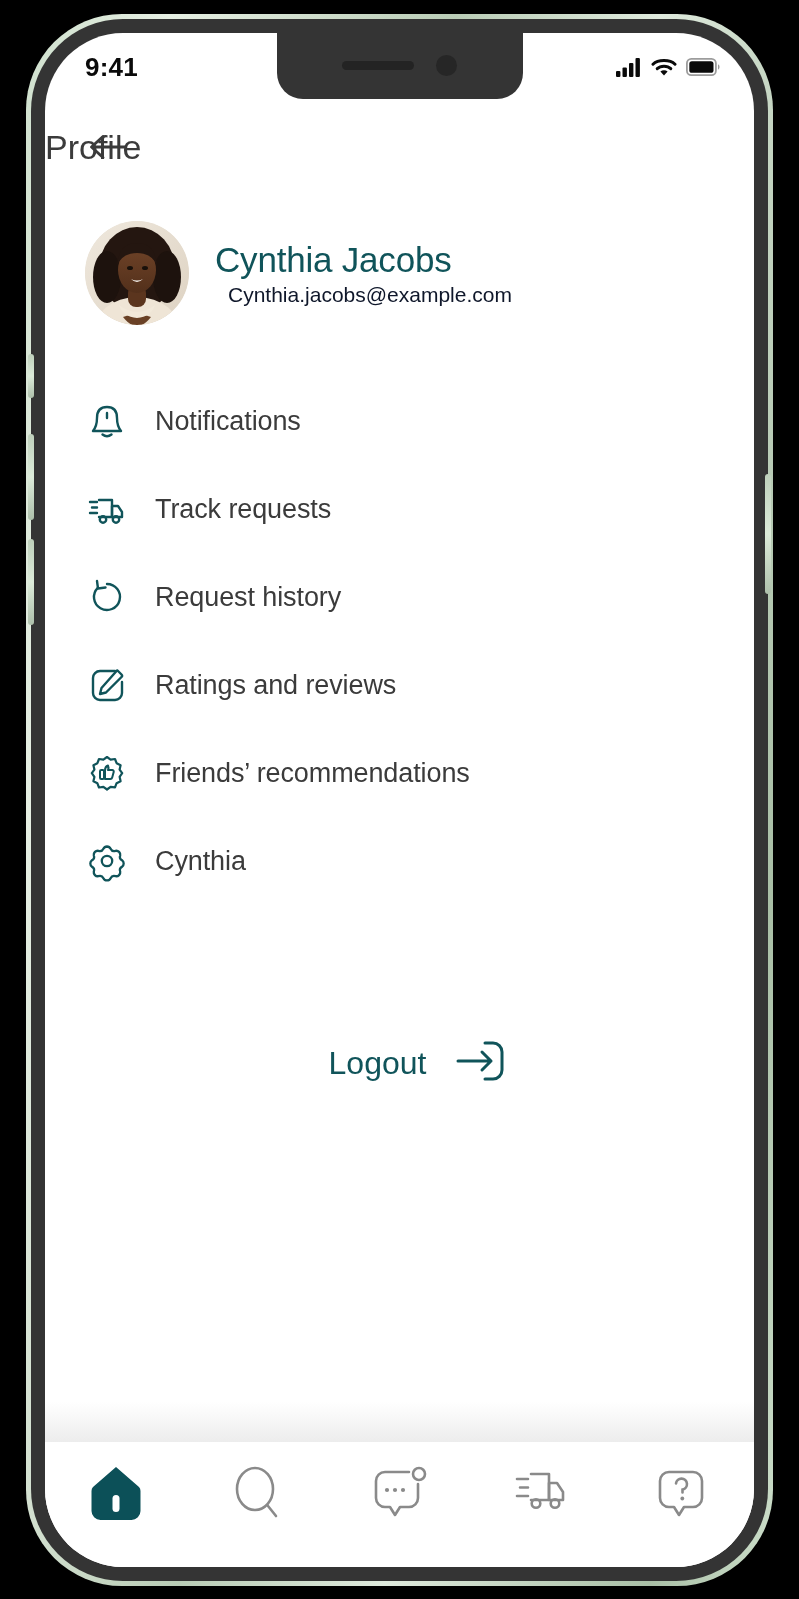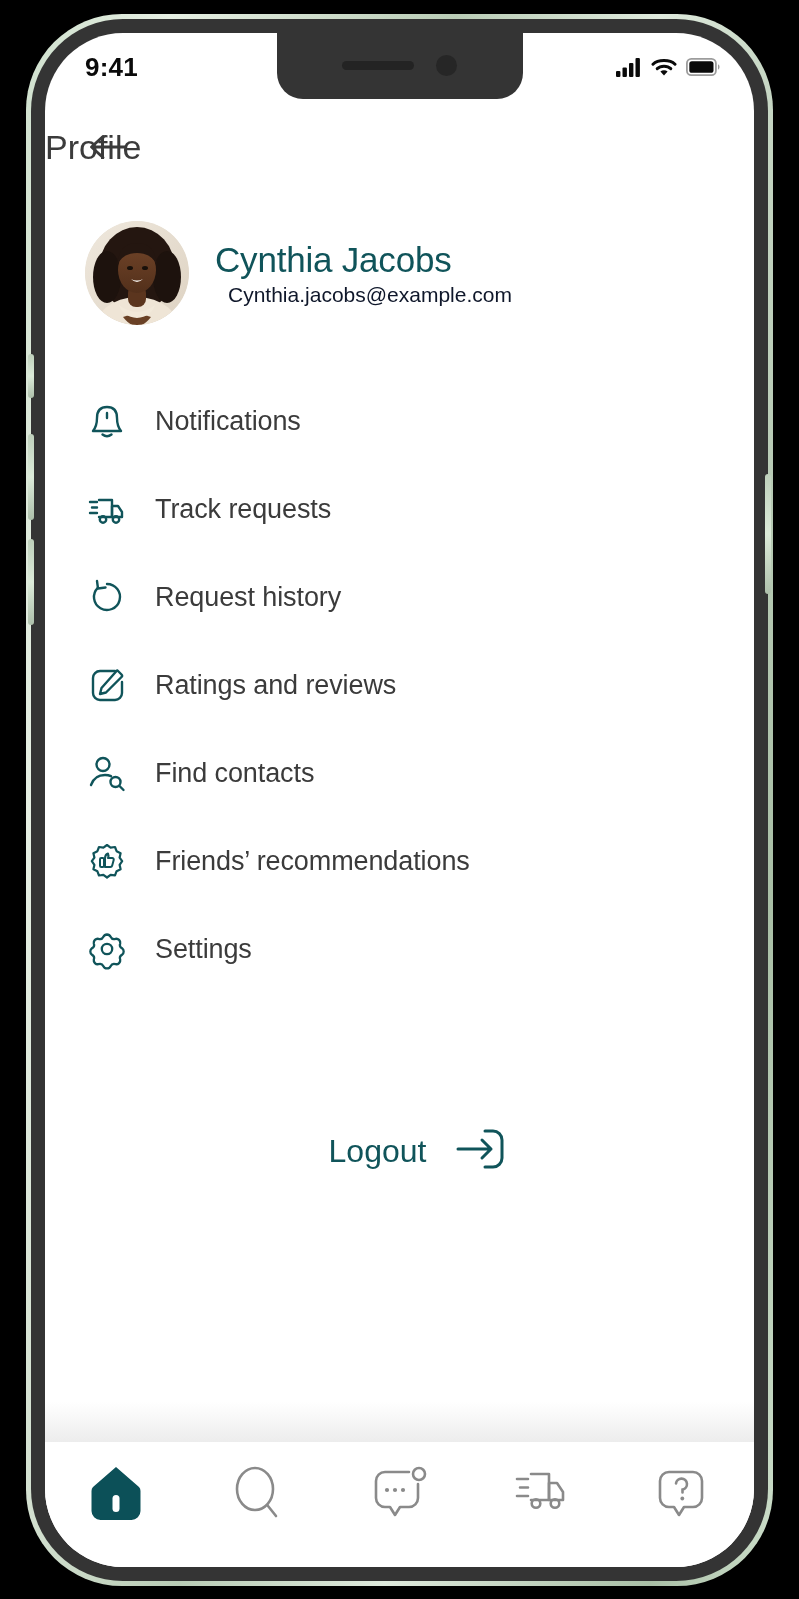--- a/index.html
+++ b/index.html
@@ -357,51 +357,40 @@
         <div class="menu-item">
           <span class="menu-icon">
             <svg width="42" height="42" viewBox="0 0 42 42">
               <path d="M29 7 H14 a7 7 0 0 0 -7 7 v15 a7 7 0 0 0 7 7 h15 a7 7 0 0 0 7 -7 V18" stroke="#10545a" stroke-width="2.4" fill="none" stroke-linecap="round"></path>
               <path d="M31.5 6.5 l4 4 a1.8 1.8 0 0 1 0 2.5 L20 28.5 l-6 1.5 l1.5 -6 L31 6.5 a1.8 1.8 0 0 1 0.5 0 z" stroke="#10545a" stroke-width="2.4" fill="none" stroke-linejoin="round"></path>
             </svg>
           </span>
           <span class="menu-label">Ratings and reviews</span>
         </div>
 
-        <div class="menu-item">
-          <span class="menu-icon">
-            <svg width="42" height="42" viewBox="0 0 42 42">
-              <circle cx="17" cy="12.5" r="6.5" stroke="#10545a" stroke-width="2.4" fill="none"></circle>
-              <path d="M5 33 q3.5 -10 14 -10 q3.5 0 6 1.2" stroke="#10545a" stroke-width="2.4" fill="none" stroke-linecap="round"></path>
-              <circle cx="29.5" cy="30" r="5" stroke="#10545a" stroke-width="2.4" fill="none"></circle>
-              <path d="M33.5 34 l4 4" stroke="#10545a" stroke-width="2.4" fill="none" stroke-linecap="round"></path>
-            </svg>
-          </span>
-          <span class="menu-label">Find contacts</span>
-        </div>
 
         <div class="menu-item">
           <span class="menu-icon">
             <svg width="42" height="42" viewBox="0 0 42 42">
               <path d="M21 5 l3.6 2.6 l4.4 -0.6 l1.6 4.2 l4 2 l-1 4.4 l2.6 3.6 l-2.6 3.6 l1 4.4 l-4 2 l-1.6 4.2 l-4.4 -0.6 L21 37.5 l-3.6 -2.6 l-4.4 0.6 l-1.6 -4.2 l-4 -2 l1 -4.4 L5.8 21.2 l2.6 -3.6 l-1 -4.4 l4 -2 l1.6 -4.2 l4.4 0.6 z" stroke="#10545a" stroke-width="2.2" fill="none" stroke-linejoin="round"></path>
               <path d="M19 18.5 q0 -4 3 -5 q1 2 0 4.5 h4.2 a1.6 1.6 0 0 1 1.5 2 l-1.5 5.5 a2 2 0 0 1 -2 1.5 H19 z" stroke="#10545a" stroke-width="2" fill="none" stroke-linejoin="round"></path>
               <rect x="14" y="18" width="4" height="9" rx="1.2" stroke="#10545a" stroke-width="2" fill="none"></rect>
             </svg>
           </span>
           <span class="menu-label">Friends’ recommendations</span>
         </div>
 
         <div class="menu-item">
           <span class="menu-icon">
             <svg width="42" height="42" viewBox="0 0 42 42">
               <path d="M21 6.5 a4 4 0 0 1 3.6 2.3 a4 4 0 0 0 5 2 a4 4 0 0 1 4.6 4.6 a4 4 0 0 0 2 5 a4 4 0 0 1 0 6.2 a4 4 0 0 0 -2 5 a4 4 0 0 1 -4.6 4.6 a4 4 0 0 0 -5 2 a4 4 0 0 1 -7.2 0 a4 4 0 0 0 -5 -2 a4 4 0 0 1 -4.6 -4.6 a4 4 0 0 0 -2 -5 a4 4 0 0 1 0 -6.2 a4 4 0 0 0 2 -5 a4 4 0 0 1 4.6 -4.6 a4 4 0 0 0 5 -2 a4 4 0 0 1 3.6 -2.3 z" stroke="#10545a" stroke-width="2.3" fill="none" stroke-linejoin="round"></path>
               <circle cx="21" cy="21" r="5.2" stroke="#10545a" stroke-width="2.3" fill="none"></circle>
             </svg>
           </span>
-          <span class="menu-label">Settings</span>
+          <span class="menu-label">Cynthia</span>
         </div>
 
       </div>
 
       <div id="logout-row">
         <span id="logout-label">Logout</span>
         <span>
           <svg width="58" height="52" viewBox="0 0 58 52">
             <path d="M33 8 h8 a9 9 0 0 1 9 9 v18 a9 9 0 0 1 -9 9 h-8" stroke="#10545a" stroke-width="3" fill="none" stroke-linecap="round"></path>
             <path d="M6 26 h33 M30 17 l9 9 l-9 9" stroke="#10545a" stroke-width="3" fill="none" stroke-linecap="round" stroke-linejoin="round"></path>

